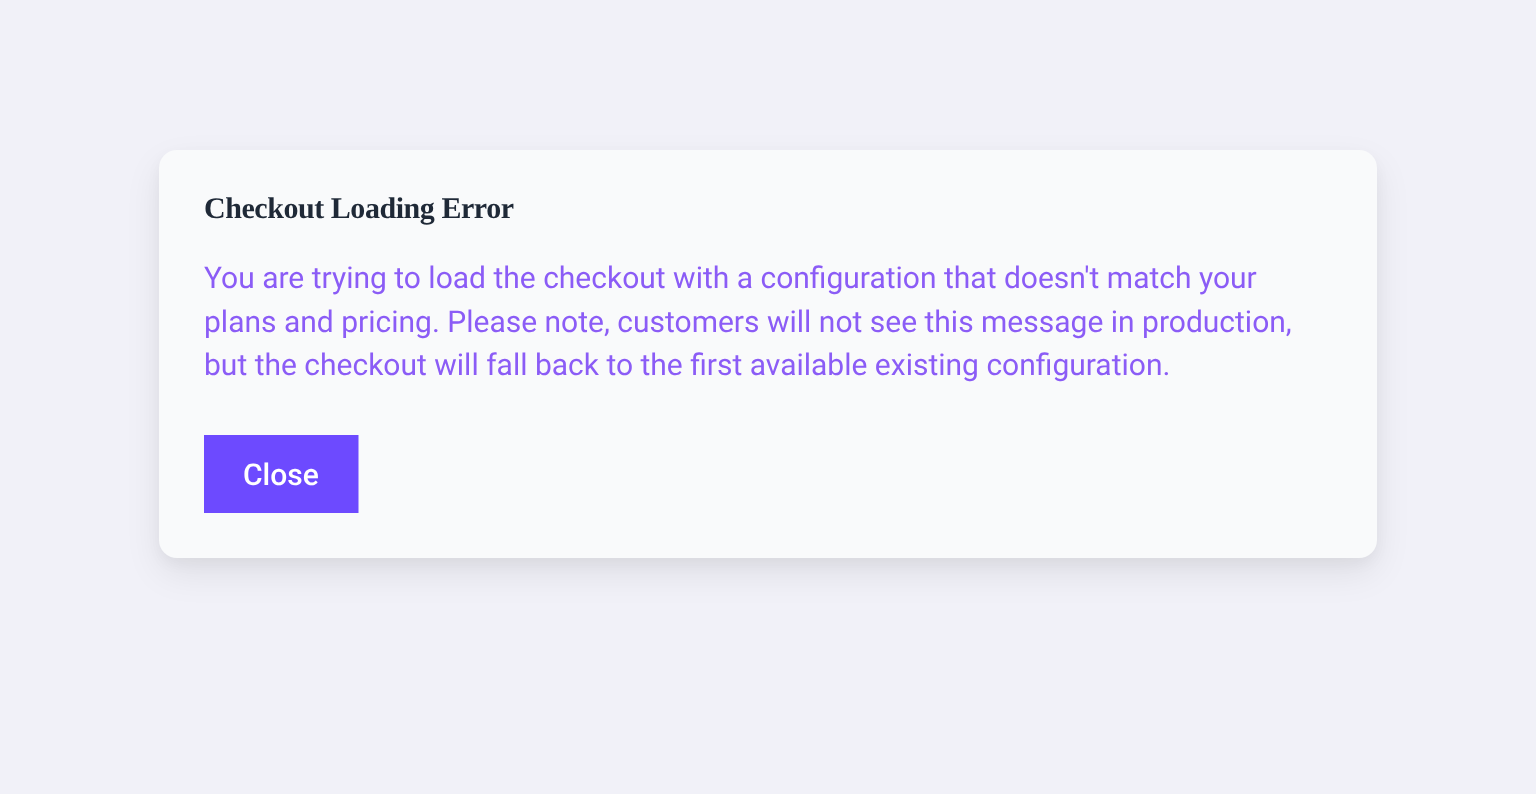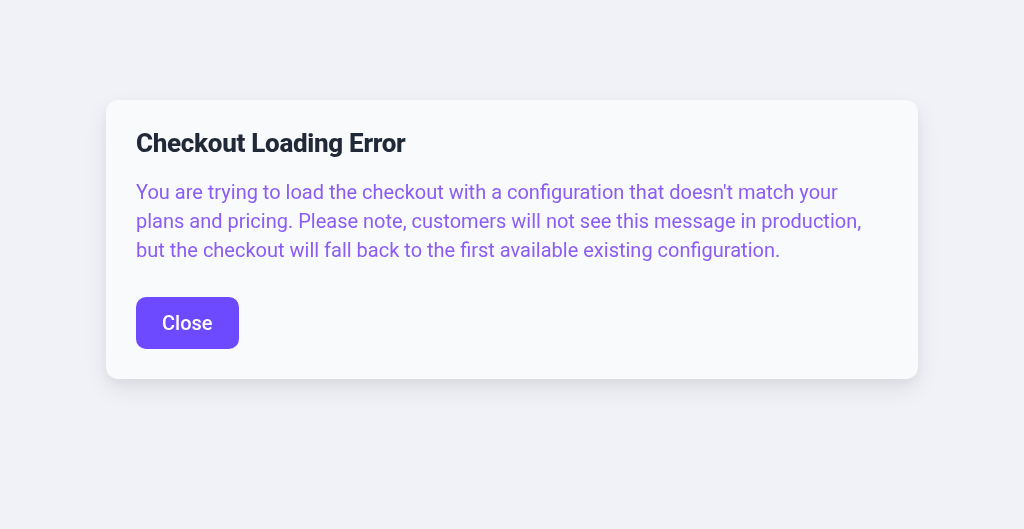--- a/index.html
+++ b/index.html
@@ -18,37 +18,38 @@
       padding-top: 100px;
     }
     .dialog {
       width: 812px;
       background-color: #f9fafb;
       border-radius: 12px;
       padding: 28px 30px 30px 30px;
       box-shadow: 0 10px 25px rgba(0, 0, 0, 0.08), 0 4px 10px rgba(0, 0, 0, 0.04);
     }
     .dialog-title {
-      font-size: 26px;
+      font-size: 20px;
       font-weight: 800;
       color: #1f2937;
       letter-spacing: -0.3px;
       margin-bottom: 20px;
+      font-family: Liberation Serif, serif;
     }
     .dialog-message {
       font-size: 20px;
       line-height: 1.45;
       color: #8b5cf6;
       margin-bottom: 32px;
     }
     .close-button {
       background-color: #6d4aff;
       color: #ffffff;
       border: none;
-      border-radius: 10px;
+      border-radius: 0;
       padding: 14px 26px;
       font-size: 20px;
       font-weight: 500;
       cursor: pointer;
       font-family: inherit;
     }
   </style>
 </head>
 <body>
 

